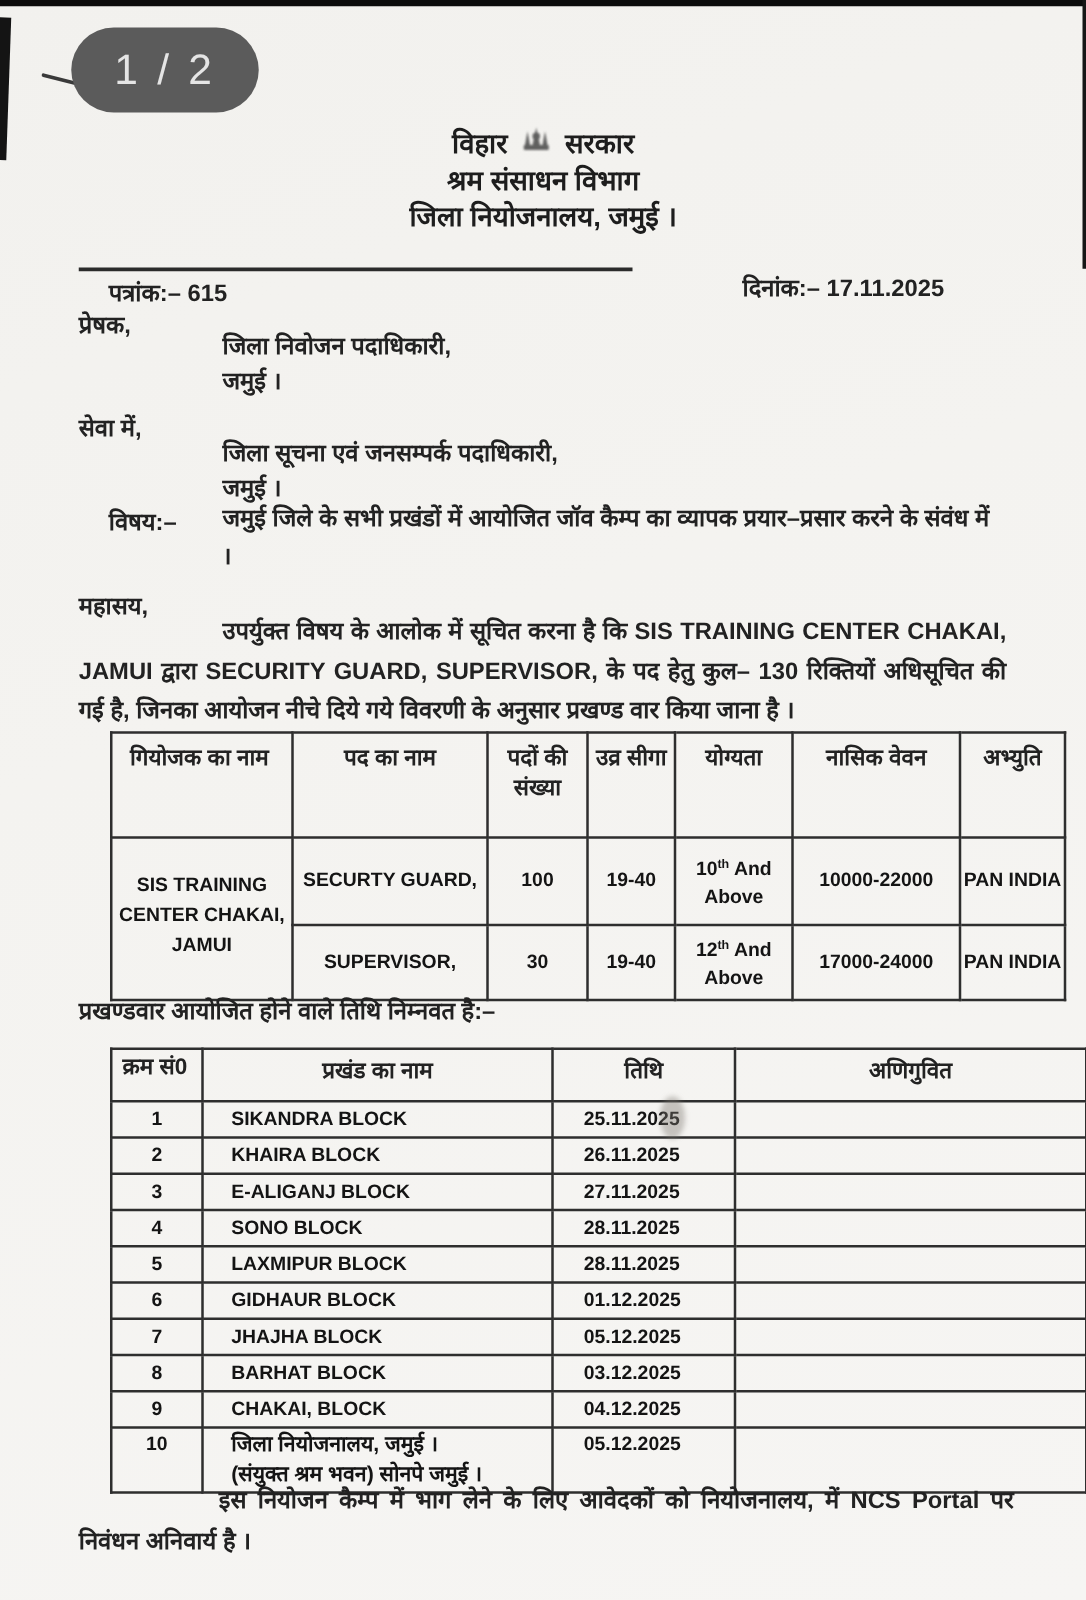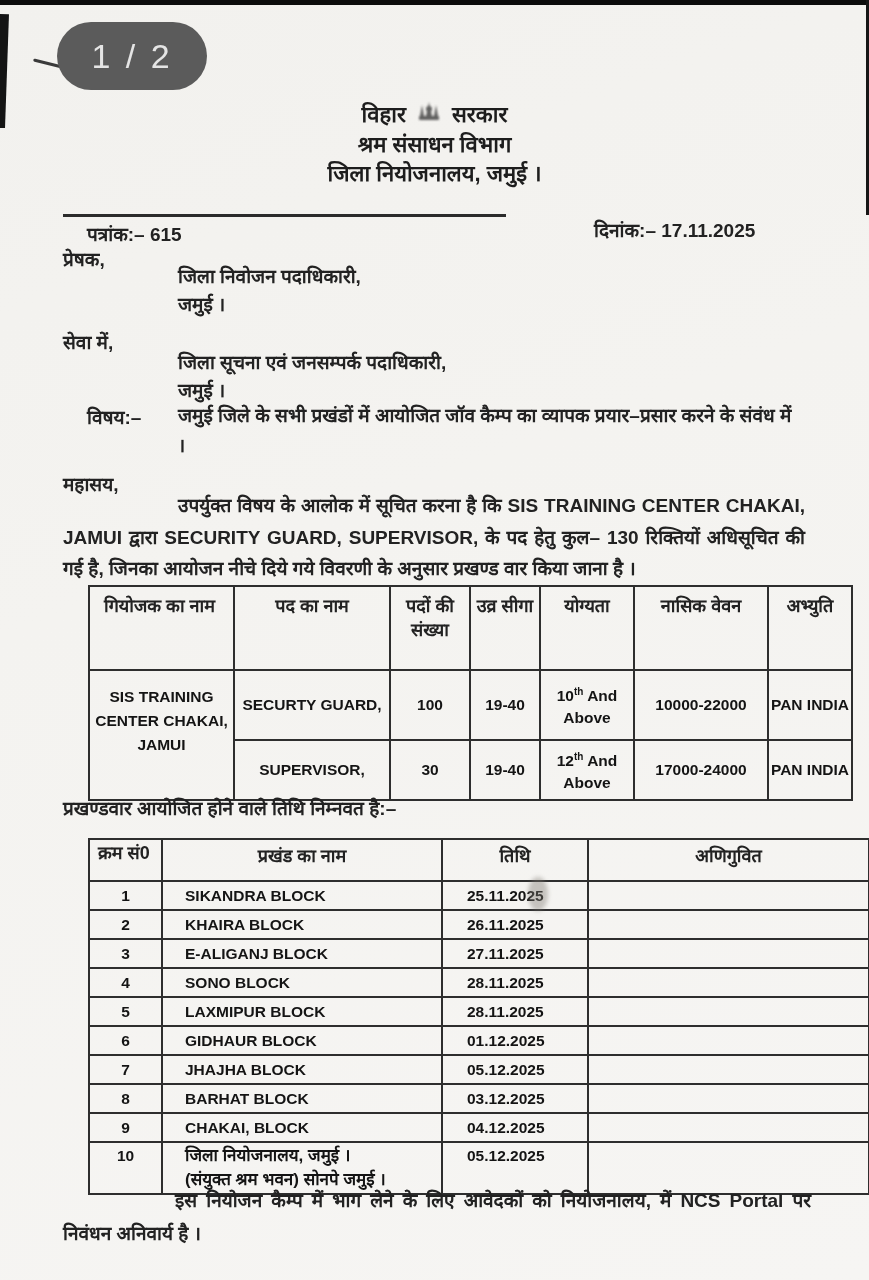--- a/index.html
+++ b/index.html
@@ -68,21 +68,21 @@
   .t1 .h-post{width:152px;}
   .t1 .h-count{width:76px;}
   .t1 .h-age{width:66px;}
   .t1 .h-qual{width:90px;}
   .t1 .h-sal{width:130px;}
   .t1 .h-rem{width:80px;text-align:center;}
   .t1 thead tr{height:84px;}
   .t1 tbody tr.r1{height:70px;}
   .t1 tbody tr.r2{height:60px;}
   .t1 td{font-family:"Liberation Sans",sans-serif;font-weight:700;font-size:15.5px;text-align:center;color:#141414;line-height:22px;}
-  .t1 .emp-cell{vertical-align:top;padding-top:14px;line-height:24px;}
+  .t1 .emp-cell{vertical-align:top;padding-top:26px;line-height:24px;}
   
   .t2{position:absolute;left:88px;top:838px;width:757px;table-layout:fixed;}
   .t2 th,.t2 td{border:2px solid #2e2e2e;}
   .t2 thead tr{height:42px;}
   .t2 th{font-size:18px;font-weight:600;vertical-align:top;padding-top:3px;color:#222;}
   .t2 .h-sn{width:62px;text-align:left;padding-left:8px;line-height:21px;}
   .t2 .h-block{width:276px;}
   .t2 .h-date{width:142px;}
   .t2 .h-sign{width:277px;}
   .t2 td{font-family:"Liberation Sans",sans-serif;font-weight:700;font-size:15.5px;color:#141414;height:25px;}

